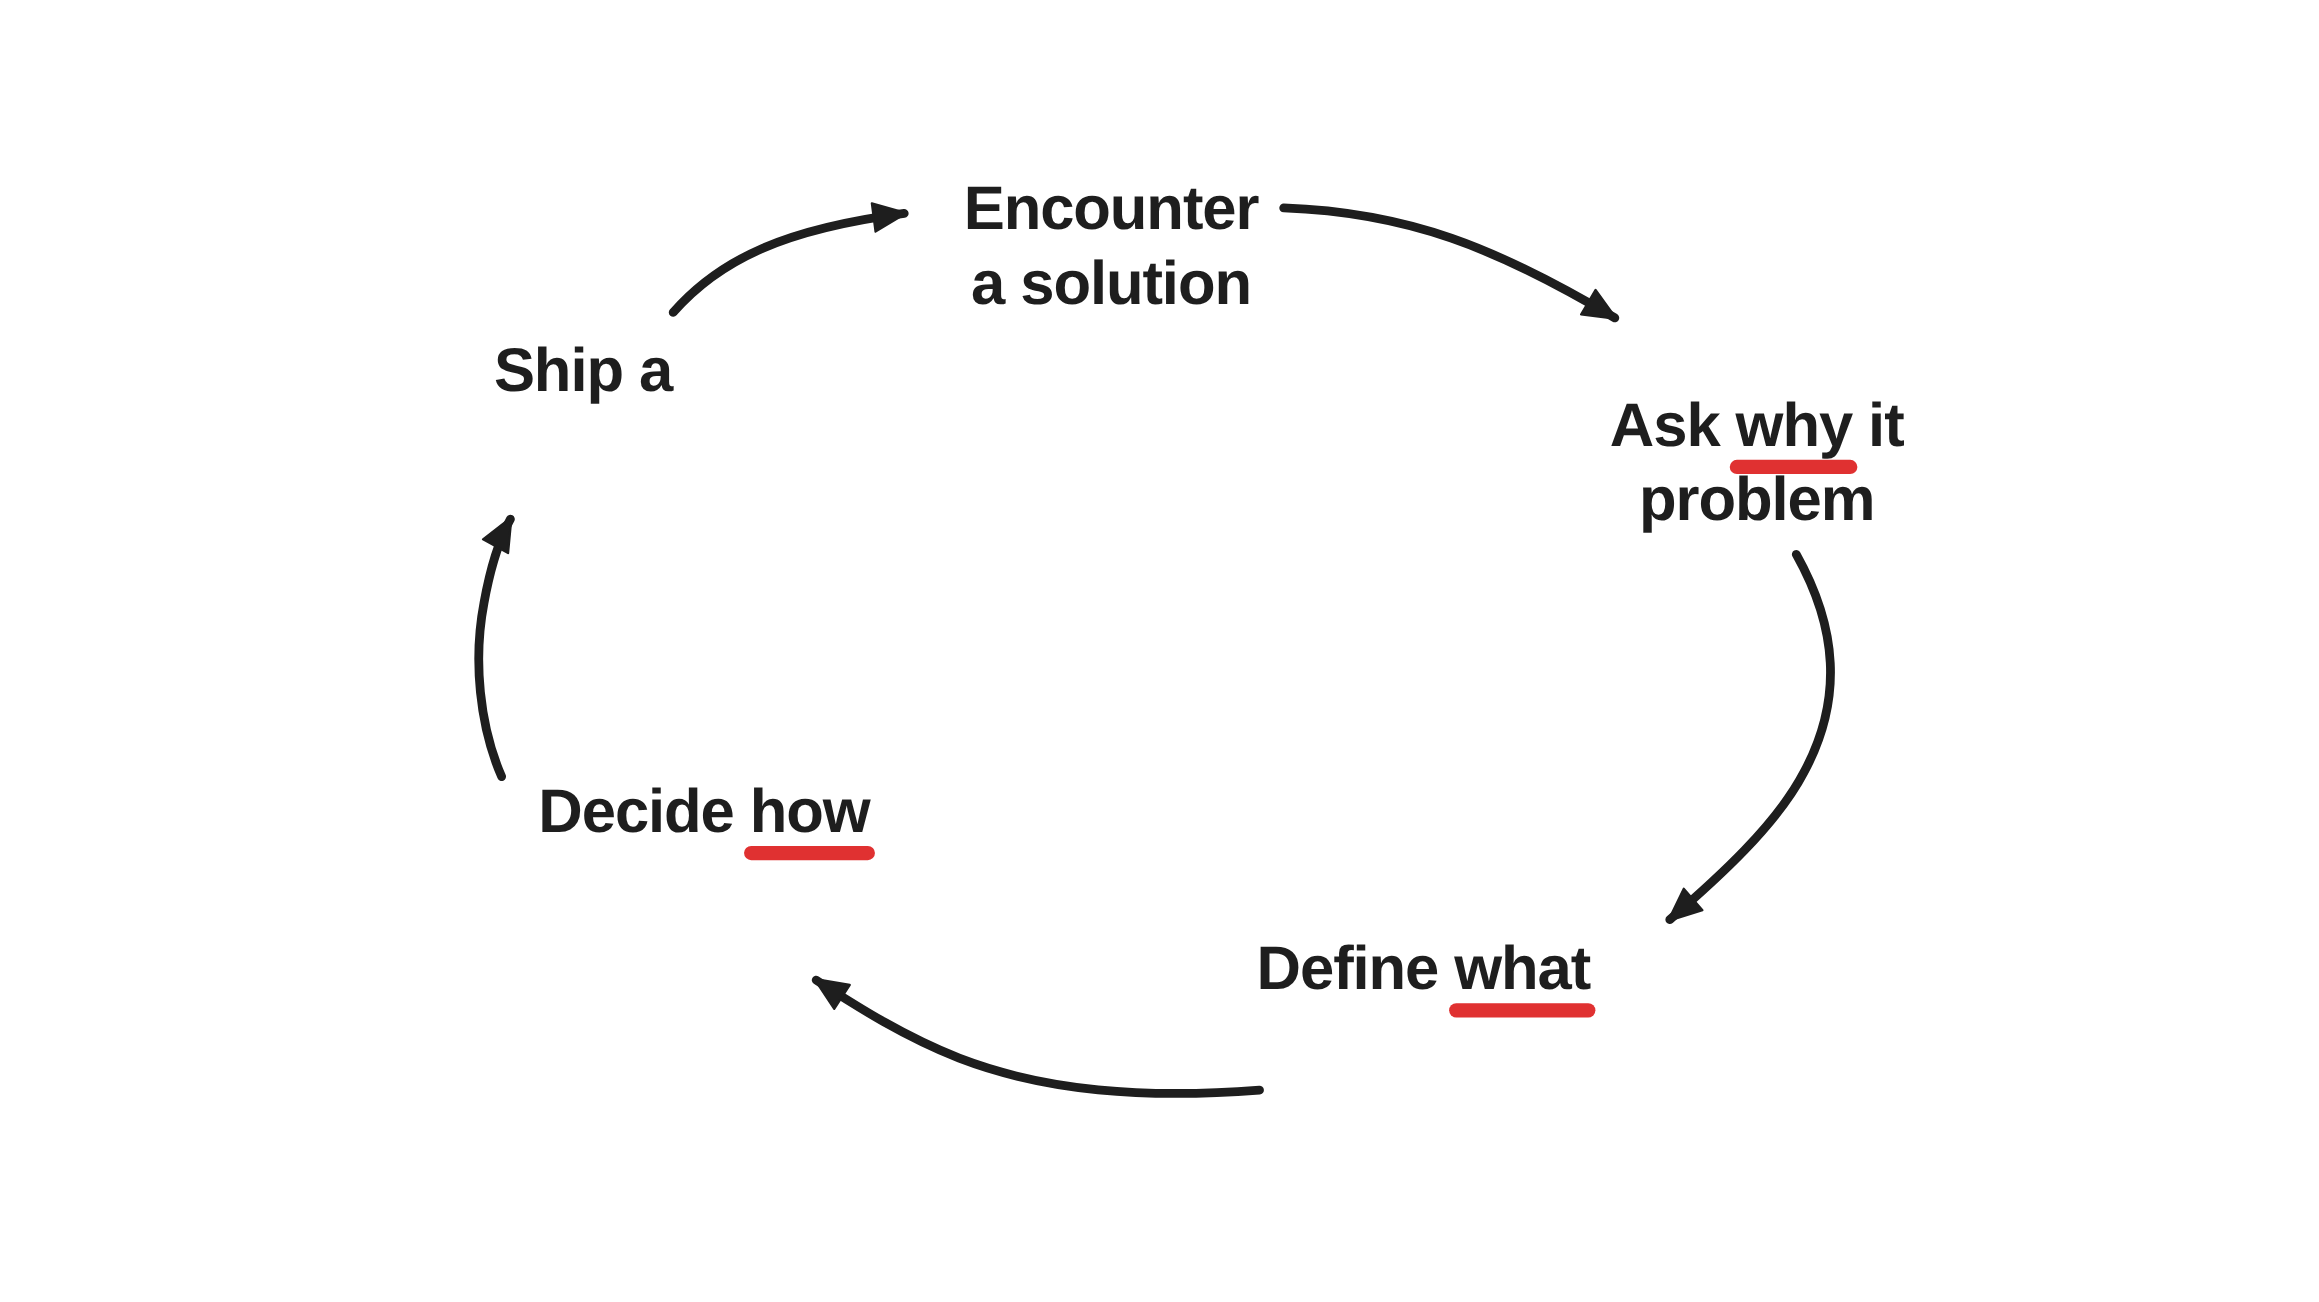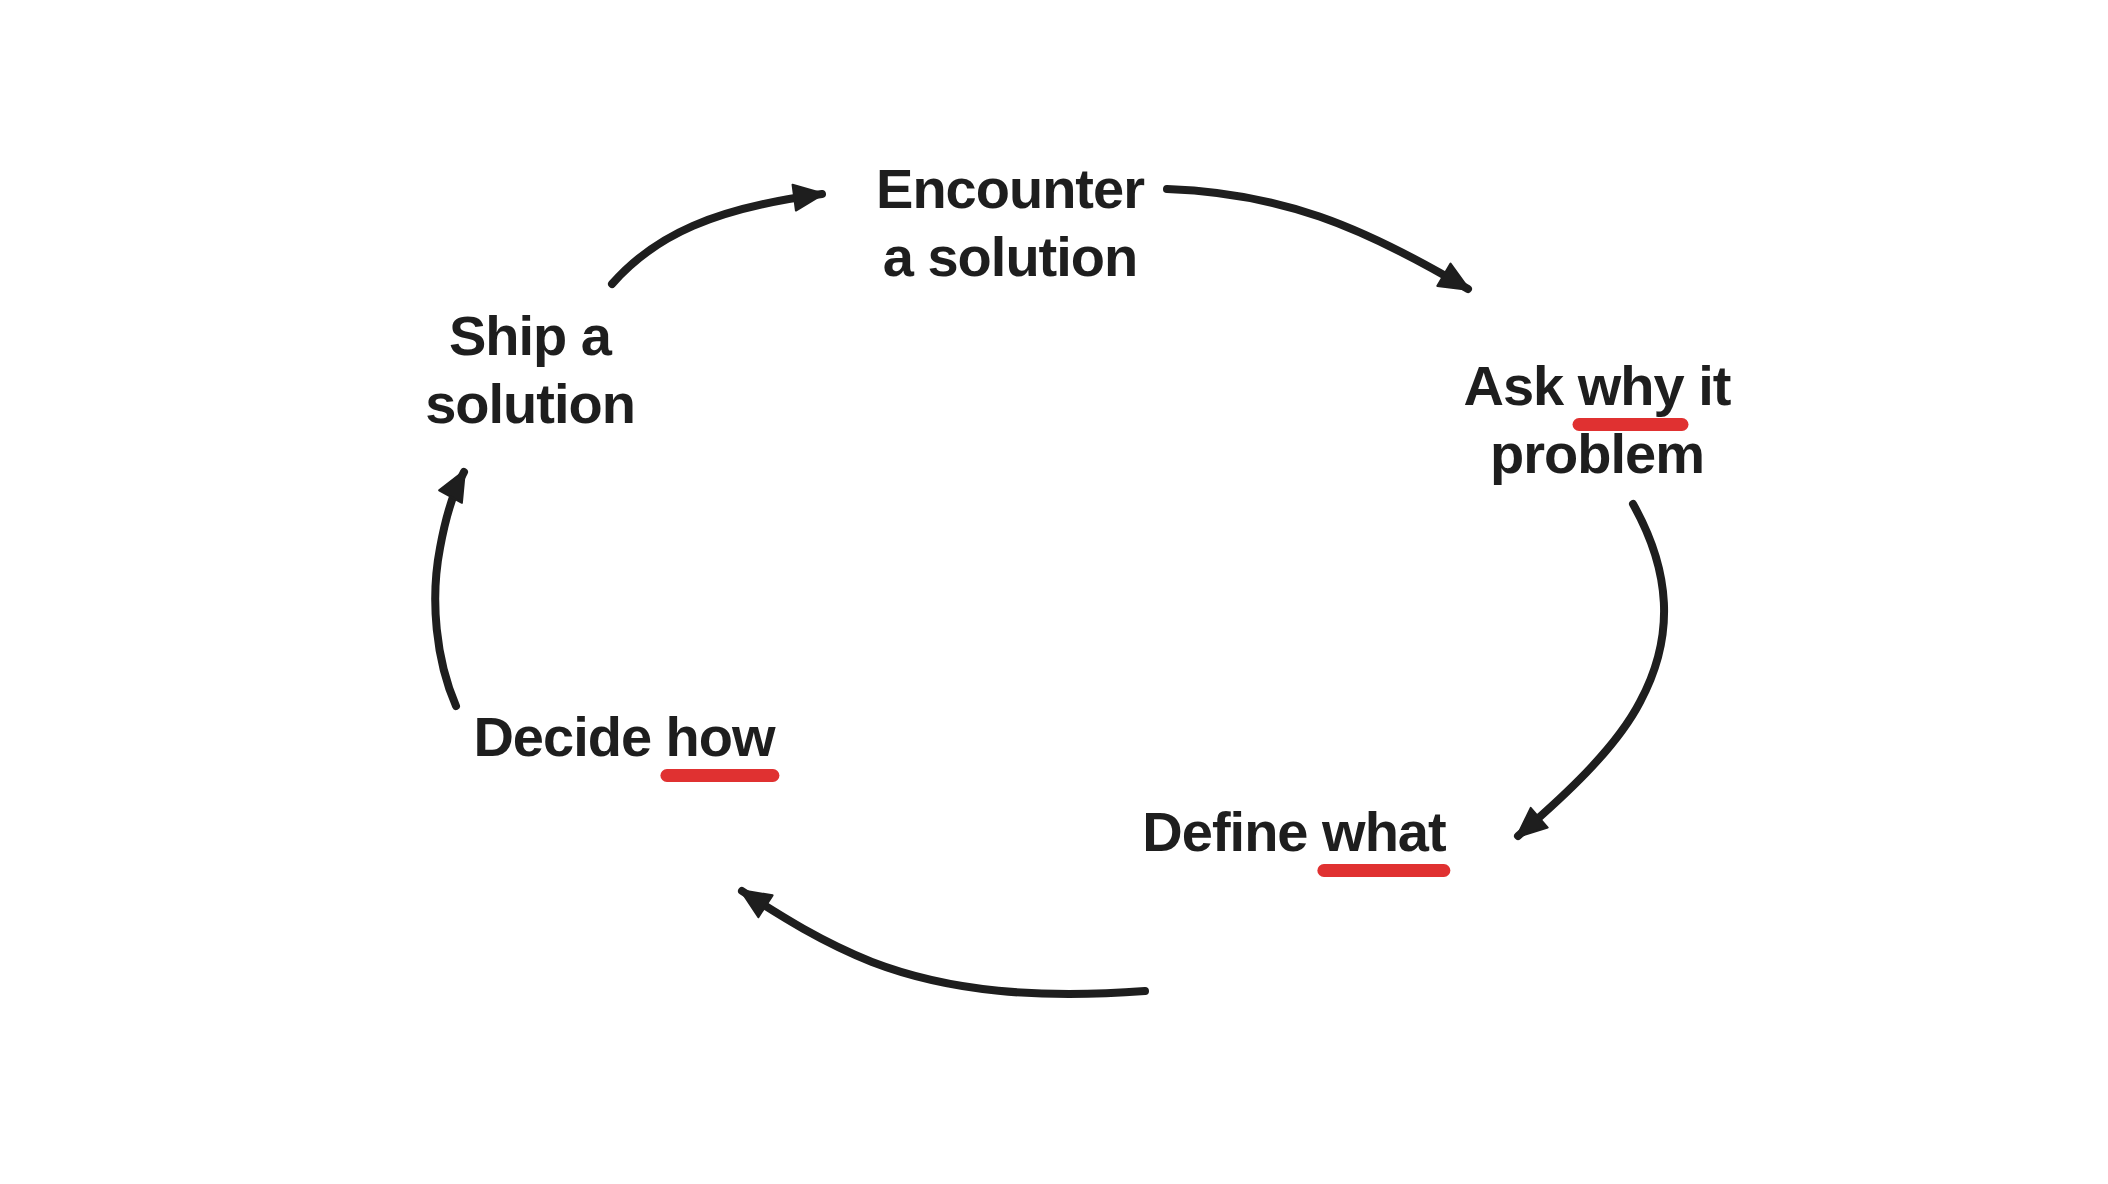--- a/index.html
+++ b/index.html
@@ -87,26 +87,25 @@
   <div class="node" style="left:1010px; top:155px;">
     <span class="line">Encounter</span>
     <span class="line">a solution</span>
   </div>
 
   <div class="node" style="left:1597px; top:340px;margin-top:12px;">
     <span class="line"><span>Ask </span><span class="em">why</span><span> it</span></span>
     <span class="line">problem</span>
   </div>
 
-  <div class="node" style="left:1294px; top:798px;">
+  <div class="node" style="left:1294px; top:846px;">
     <span class="line"><span>Define </span><span class="em">what</span><span></span></span>
   </div>
 
-  <div class="node" style="left:624px; top:703px;">
+  <div class="node" style="left:640px; top:703px;">
     <span class="line"><span>Decide </span><span class="em">how</span><span></span></span>
   </div>
 
   <div class="node" style="left:530px; top:290px;margin-top:12px;">
     <span class="line">Ship a</span>
-    <span class="line">solution</span>
   </div>
 
 </div>
 
 </body></html>

